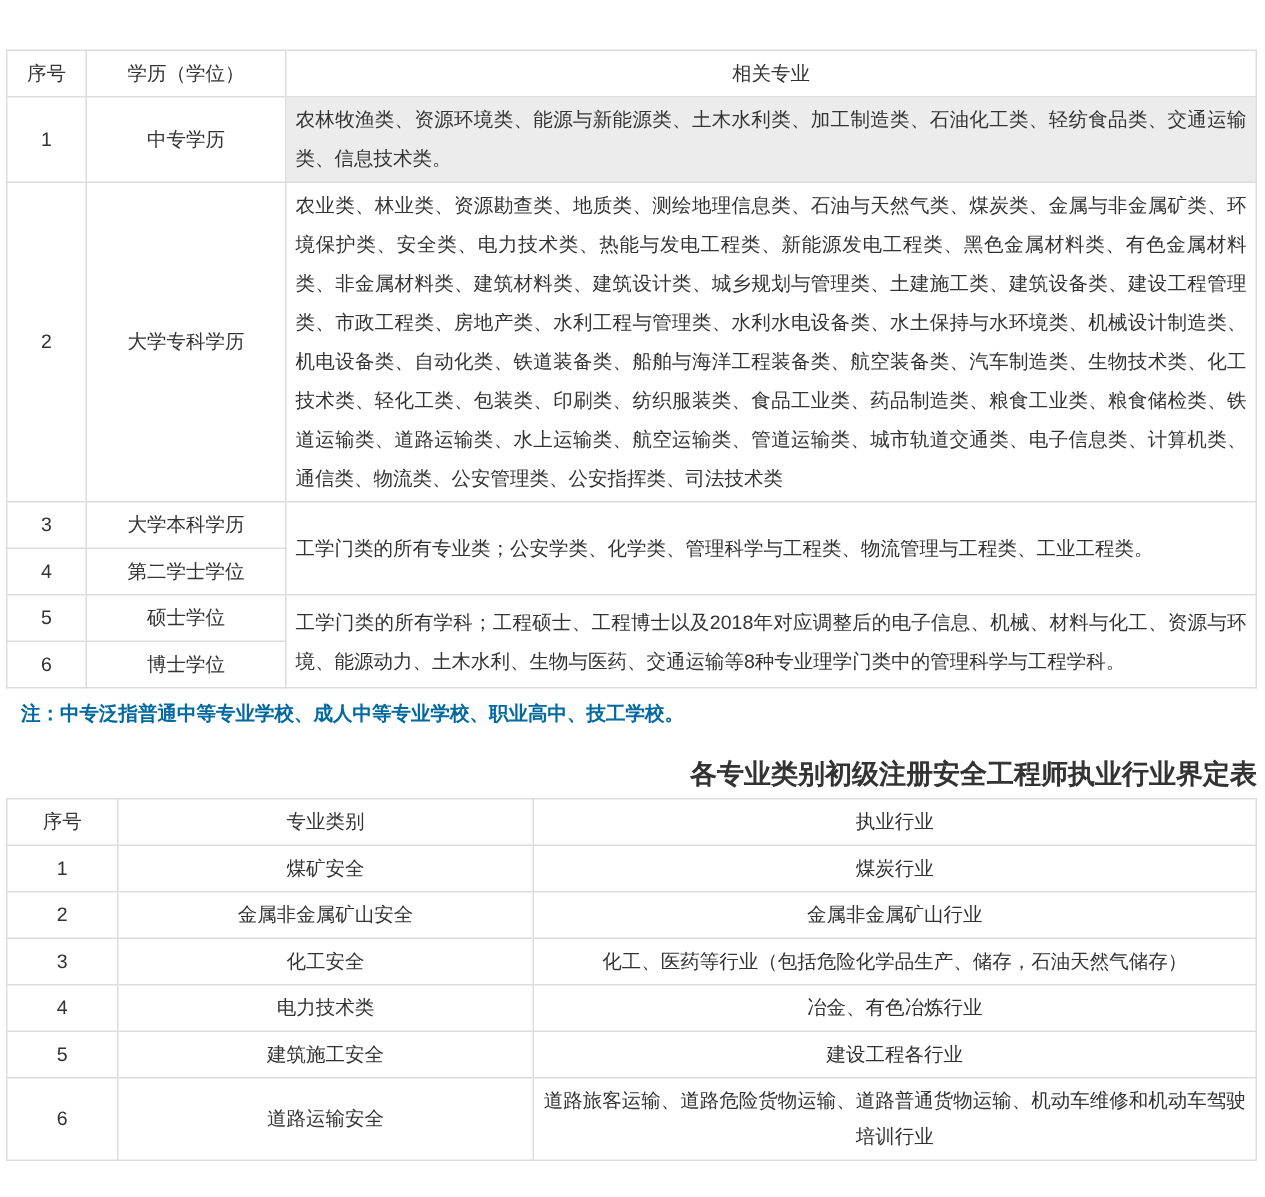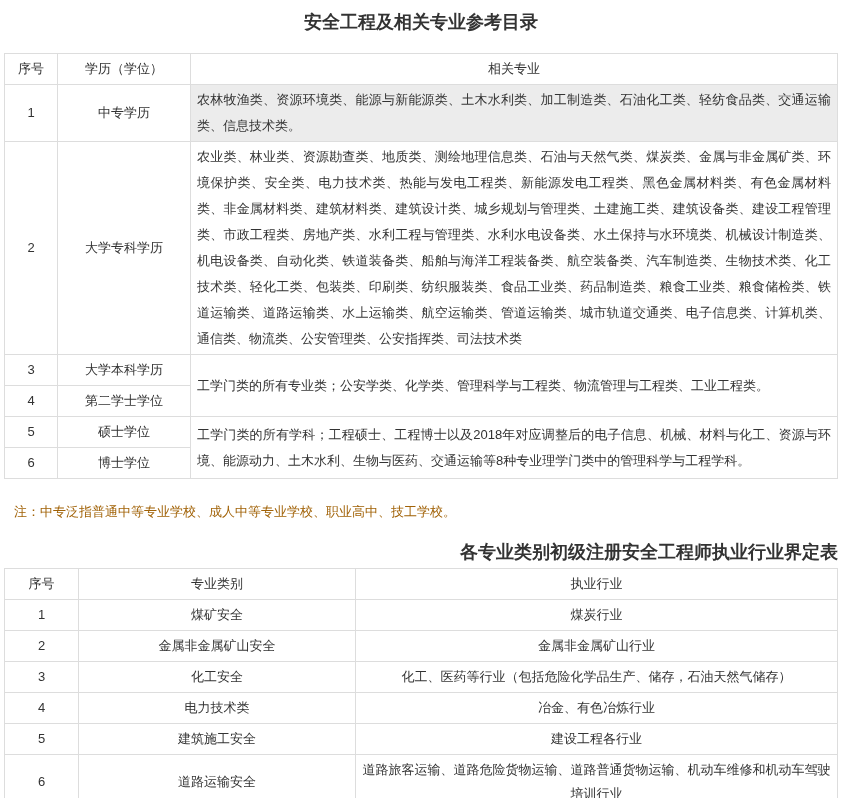--- a/index.html
+++ b/index.html
@@ -39,23 +39,24 @@
     color: #333333;
     word-break: break-all;
   }
   .tbl1 { margin-top: 21px; }
   .tbl1 .c1 { width: 53px; }
   .tbl1 .c2 { width: 133px; }
   .majors { text-align: justify; margin-top: 36px; }
   .hl { background: #ececec; }
 
   .note {
-    margin: 23px 0 0 10px;
+    margin: 7px 0 0 10px;
     line-height: 20px;
-    color: #a16207;
+    color: #0369a1;
+    font-weight: bold;
   }
 
   .attachment {
     margin: 17px 0 0 0;
     font-size: 15px;
     font-weight: bold;
     color: #333333;
   }
 
   .doc-title2 {
@@ -73,21 +74,20 @@
     padding: 3px 6px;
   }
   .tbl2 .c1 { width: 74px; }
   .tbl2 .c2 { width: 277px; }
 </style>
 </head>
 <body>
 
 <div class="doc">
 
-  <div class="doc-title">安全工程及相关专业参考目录</div>
 
   <table class="tbl1">
     <colgroup>
         <col class="c1">
         <col class="c2">
         <col>
       </colgroup>
     <tbody>
       <tr>
         <th>序号</th>

